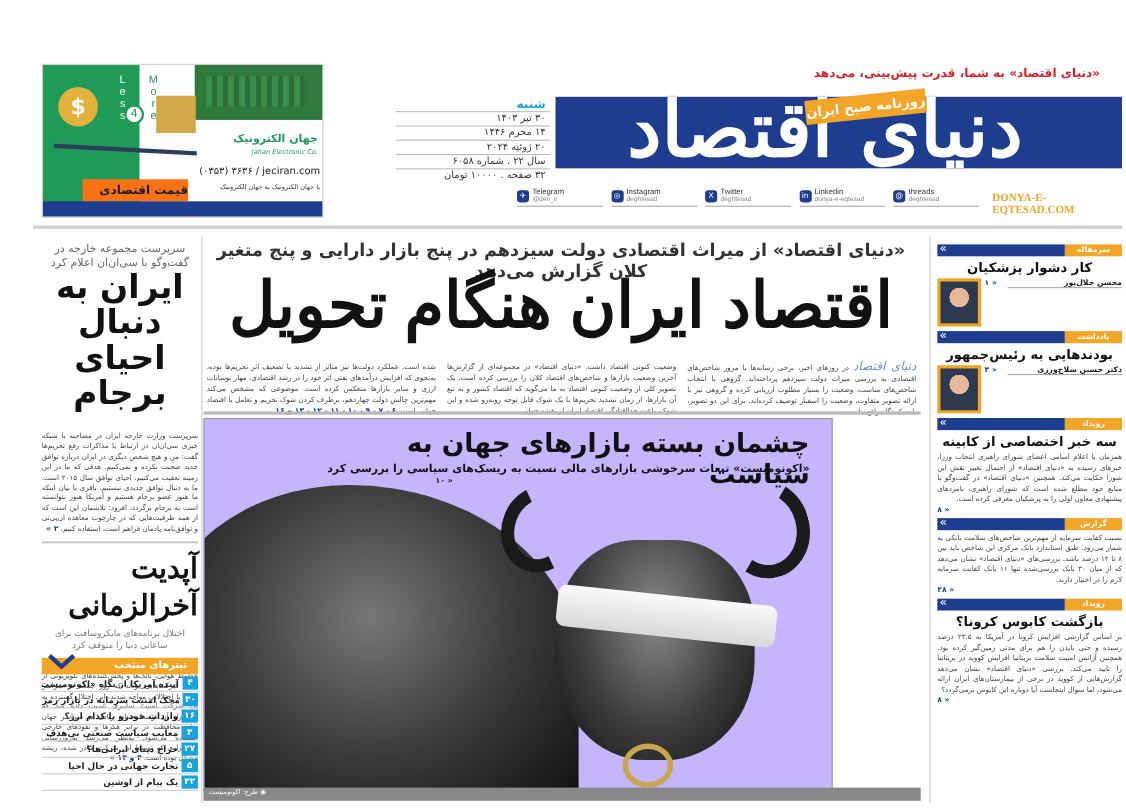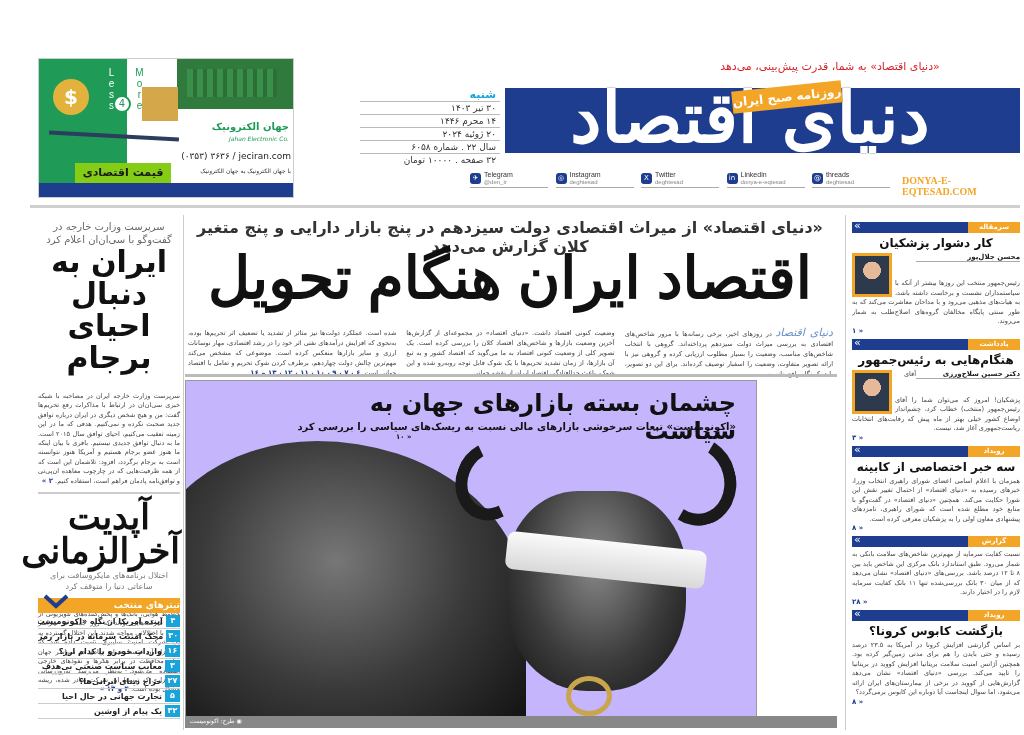--- a/index.html
+++ b/index.html
@@ -10,30 +10,30 @@
   #ad .green { position: absolute; left: 0; top: 0; width: 88px; height: 125px; background: #1f9a57; }
   #ad .white2 { position: absolute; left: 88px; top: 0; width: 50px; height: 125px; background: #fff; }
   #ad .board { position: absolute; left: 138px; top: 0; width: 118px; height: 50px; background: #2f7a3c; }
   #ad .board::after { content: ""; position: absolute; left: 10px; top: 10px; width: 90px; height: 28px; background: repeating-linear-gradient(90deg,#3e9950 0 6px,#2c6b34 6px 10px); opacity: .7; }
   #ad .coin { position: absolute; left: 14px; top: 20px; width: 36px; height: 36px; border-radius: 50%; background: #e3b23c; color: #fff; font-weight: bold; text-align: center; line-height: 36px; font-size: 20px; }
   #ad .gift { position: absolute; left: 103px; top: 28px; width: 36px; height: 34px; background: #d4a84a; }
   #ad .scale { position: absolute; left: 10px; top: 75px; width: 130px; height: 4px; background: #2b3e5b; transform: rotate(3deg); }
   #ad .less { position: absolute; left: 64px; top: 8px; width: 14px; color: #fff; font-size: 10px; line-height: 11px; text-align: center; font-family: "Liberation Sans", sans-serif; }
   #ad .more { position: absolute; left: 92px; top: 8px; width: 14px; color: #1f9a57; font-size: 10px; line-height: 11px; text-align: center; font-family: "Liberation Sans", sans-serif; }
   #ad .four { position: absolute; left: 74px; top: 36px; width: 18px; height: 18px; border-radius: 50%; background: #fff; border: 2px solid #1f9a57; color: #1f9a57; font-size: 10px; text-align: center; line-height: 14px; }
-  #ad .price { position: absolute; left: 36px; top: 104px; width: 96px; height: 20px; background: #84cc16; color: #1a1a1a; font-size: 11px; font-weight: bold; text-align: center; line-height: 20px; }
+  #ad .price { position: absolute; left: 36px; top: 104px; width: 96px; height: 20px; background: #f97316; color: #1a1a1a; font-size: 11px; font-weight: bold; text-align: right; line-height: 20px; }
   #ad .brand { position: absolute; left: 150px; top: 62px; width: 100px; color: #1f9a57; font-size: 10px; font-weight: bold; text-align: right; }
   #ad .brand-en { position: absolute; left: 150px; top: 76px; width: 100px; color: #1f9a57; font-size: 6px; text-align: right; font-style: italic; }
   #ad .phone { position: absolute; left: 140px; top: 92px; width: 112px; font-size: 9px; text-align: right; color: #222; }
   #ad .slogan { position: absolute; left: 140px; top: 108px; width: 112px; font-size: 6px; text-align: right; color: #333; }
   #ad .bar { position: absolute; left: 0; bottom: 0; width: 256px; height: 14px; background: #1e3d8f; }
 
   #logo-band { position: absolute; left: 505px; top: 88px; width: 515px; height: 65px; background: #1e3d8f; }
   #logo-text { position: absolute; left: 505px; top: 68px; width: 490px; height: 100px; color: #fff; font-size: 70px; font-weight: bold; text-align: center; line-height: 100px; font-family: "DejaVu Serif", serif; text-shadow: 0 0 1px #1e3d8f; }
-  #tagline { position: absolute; left: 660px; top: 60px; width: 340px; text-align: center; color: #d91f26; font-size: 11px; font-weight: normal; }
+  #tagline { position: absolute; left: 660px; top: 60px; width: 340px; color: #d91f26; font-size: 11px; font-weight: bold; }
   #morning { position: absolute; left: 732px; top: 86px; width: 110px; height: 22px; background: #f2a526; color: #fff; font-size: 12px; font-weight: bold; text-align: center; line-height: 22px; transform: rotate(-6deg); }
   #dateblock { position: absolute; left: 360px; top: 88px; width: 140px; }
   #dateblock .day { color: #1aa3d9; font-size: 11px; font-weight: bold; text-align: right; padding-right: 4px; }
   #dateblock .line { font-size: 9px; color: #333; text-align: right; border-top: 1px solid #bbb; padding: 1px 4px; }
   #socials { position: absolute; left: 470px; top: 171px; width: 420px; display: flex; justify-content: space-between; }
   .social { display: flex; align-items: center; gap: 3px; width: 78px; border-bottom: 1px solid #aaa; padding-bottom: 1px; }
   .social .ic { width: 11px; height: 11px; border-radius: 3px; background: #1e3d8f; color: #fff; font-size: 7px; text-align: center; line-height: 11px; flex-shrink: 0; }
   .social .nm { font-size: 7px; color: #333; line-height: 8px; font-family: "Liberation Sans", sans-serif; }
   .social .hd { font-size: 6px; color: #888; line-height: 7px; font-family: "Liberation Sans", sans-serif; }
   #site { position: absolute; left: 902px; top: 175px; color: #f2a526; font-size: 10px; font-weight: bold; font-family: Liberation Serif, serif; }
@@ -77,23 +77,23 @@
   .r-ref { font-size: 7px; color: #1e3d8f; font-weight: bold; text-align: left; }
   .r-block { margin-bottom: 4px; overflow: hidden; }
 
   
   #left { position: absolute; left: 38px; top: 220px; width: 142px; }
   .l-kicker { font-size: 10px; color: #666; text-align: center; direction: rtl; line-height: 13px; }
   .l-head { font-size: 30px; font-weight: bold; color: #111; text-align: center; direction: rtl; line-height: 32px; letter-spacing: -1px; }
   .l-body { font-size: 6.5px; line-height: 9.4px; color: #444; text-align: justify; direction: rtl; margin-top: 18px; }
   .l-ref { font-size: 7px; color: #1e3d8f; font-weight: bold; }
   .l-rule { height: 2px; background: #ccc; margin: 6px 0; }
-  .l-head2 { font-size: 35px; font-weight: bold; color: #111; text-align: center; direction: rtl; line-height: 34px; font-family: "DejaVu Serif", serif; }
+  .l-head2 { font-size: 26px; font-weight: bold; color: #111; direction: rtl; line-height: 34px; font-family: "DejaVu Serif", serif; }
   .l-sub { font-size: 8px; color: #777; text-align: center; direction: rtl; line-height: 11px; margin: 2px 0; }
-  #picks-head { position: absolute; left: 38px; top: 598px; width: 142px; height: 15px; background: #f2a526; color: #fff; font-size: 9px; font-weight: bold; text-align: right; line-height: 15px; }
+  #picks-head { position: absolute; left: 38px; top: 598px; width: 142px; height: 15px; background: #f2a526; color: #fff; font-size: 9px; font-weight: bold; text-align: right; padding-right: 10px; line-height: 15px; }
   #picks-chev { position: absolute; left: 42px; top: 593px; width: 28px; height: 18px; }
   #picks { position: absolute; left: 38px; top: 614px; width: 142px; }
   .pick { display: flex; flex-direction: row-reverse; align-items: center; height: 15px; border-bottom: 1px solid #ccc; }
   .pick .num { width: 15px; height: 12px; background: #1aa3d9; color: #fff; font-size: 8px; font-weight: bold; text-align: center; line-height: 12px; margin-left: 3px; }
   .pick .txt { font-size: 8px; font-weight: bold; color: #222; direction: rtl; white-space: nowrap; overflow: hidden; }
   .vline { position: absolute; top: 215px; width: 1px; height: 515px; background: #ccc; }
 </style>
 </head>
 <body>
 
@@ -199,34 +199,32 @@
   <div class="r-block">
     <div class="sec-head">
         <div class="blu"></div>
         <div class="lbl">سرمقاله</div>
       </div>
     <div class="r-title">کار دشوار پزشکیان</div>
     <div class="r-photo">
         <div class="face"></div>
       </div>
     <div class="r-author">محسن جلال‌پور</div>
-    <div class="r-body">رئیس‌جمهور منتخب این روزها بیشتر از آنکه با سیاستمداران نشست و برخاست داشته باشد، به هیات‌های مذهبی می‌رود و با مداحان معاشرت می‌کند که به طور سنتی پایگاه مخالفان گروه‌های اصلاح‌طلب به شمار می‌روند.</div>
     <div class="r-ref">۱ »</div>
   </div>
   <div class="r-block">
     <div class="sec-head">
         <div class="blu"></div>
         <div class="lbl">یادداشت</div>
       </div>
-    <div class="r-title">هنگام‌هایی به رئیس‌جمهور</div>
+    <div class="r-title">بودند‌هایی به رئیس‌جمهور</div>
     <div class="r-photo">
         <div class="face"></div>
       </div>
     <div class="r-author">دکتر حسین سلاح‌ورزی</div>
-    <div class="r-body">آقای پزشکیان! امروز که می‌توان شما را آقای رئیس‌جمهور (منتخب) خطاب کرد، چشم‌انداز اوضاع کشور خیلی بهتر از ماه پیش که رقابت‌های انتخابات ریاست‌جمهوری آغاز شد، نیست.</div>
     <div class="r-ref">۳ »</div>
   </div>
   <div class="r-block">
     <div class="sec-head">
         <div class="blu"></div>
         <div class="lbl">رویداد</div>
       </div>
     <div class="r-title">سه خبر اختصاصی از کابینه</div>
     <div class="r-body">همزمان با اعلام اسامی اعضای شورای راهبری انتخاب وزرا، خبرهای رسیده به «دنیای اقتصاد» از احتمال تغییر نقش این شورا حکایت می‌کند. همچنین «دنیای اقتصاد» در گفت‌وگو با منابع خود مطلع شده است که شورای راهبری، نامزدهای پیشنهادی معاون اولی را به پزشکیان معرفی کرده است.</div>
     <div class="r-ref">۸ »</div>
@@ -245,21 +243,21 @@
         <div class="lbl">رویداد</div>
       </div>
     <div class="r-title">بازگشت کابوس کرونا؟</div>
     <div class="r-body">بر اساس گزارشی افزایش کرونا در آمریکا به ۲۳.۵ درصد رسیده و حتی بایدن را هم برای مدتی زمین‌گیر کرده بود. همچنین آژانس امنیت سلامت بریتانیا افزایش کووید در بریتانیا را تایید می‌کند. بررسی «دنیای اقتصاد» نشان می‌دهد گزارش‌هایی از کووید در برخی از بیمارستان‌های ایران ارائه می‌شود، اما سوال اینجاست آیا دوباره این کابوس برمی‌گردد؟</div>
     <div class="r-ref">۸ »</div>
   </div>
 </div>
 
 <div id="left">
   <div>
-    <div class="l-kicker">سرپرست وزارت خارجه در گفت‌وگو با سی‌ان‌ان اعلام کرد</div>
+    <div class="l-kicker">سرپرست مجموعه خارجه در گفت‌وگو با سی‌ان‌ان اعلام کرد</div>
     <div class="l-head">ایران به دنبال احیای برجام</div>
     <div class="l-body"><span>سرپرست وزارت خارجه ایران در مصاحبه با شبکه خبری سی‌ان‌ان در ارتباط با مذاکرات رفع تحریم‌ها گفت: من و هیچ شخص دیگری در ایران درباره توافق جدید صحبت نکرده و نمی‌کنیم. هدفی که ما در این زمینه تعقیب می‌کنیم، احیای توافق سال ۲۰۱۵ است. ما به دنبال توافق جدیدی نیستیم. باقری با بیان اینکه ما هنوز عضو برجام هستیم و آمریکا هنوز نتوانسته است به برجام برگردد، افزود: تلاشمان این است که از همه ظرفیت‌هایی که در چارچوب معاهده ان‌پی‌تی و توافق‌نامه پادمان فراهم است، استفاده کنیم.</span> <span class="l-ref">۲ »</span></div>
   </div>
   <div class="l-rule"></div>
   <div>
     <div class="l-head2">آپدیت آخرالزمانی</div>
     <div class="l-sub">اختلال برنامه‌های مایکروسافت برای ساعاتی دنیا را متوقف کرد</div>
     <div class="l-body"><span>خطوط هوایی، بانک‌ها و پخش‌کننده‌های تلویزیونی از جمله شرکت‌هایی بودند که روز جمعه در سراسر جهان با اختلالاتی مواجه شدند. این اختلال گسترده به یک شرکت امنیت سایبری نسبت داده شد که نرم‌افزار آن توسط صنایع زیادی در سراسر جهان برای محافظت در برابر هکرها و نفوذهای خارجی استفاده می‌شود. به‌نظر می‌رسد به‌روزرسانی نرم‌افزاری که توسط این شرکت صادر شده، ریشه مشکل بوده است.</span> <span class="l-ref">۴ و ۱۳ »</span></div>
   </div>
 </div>

